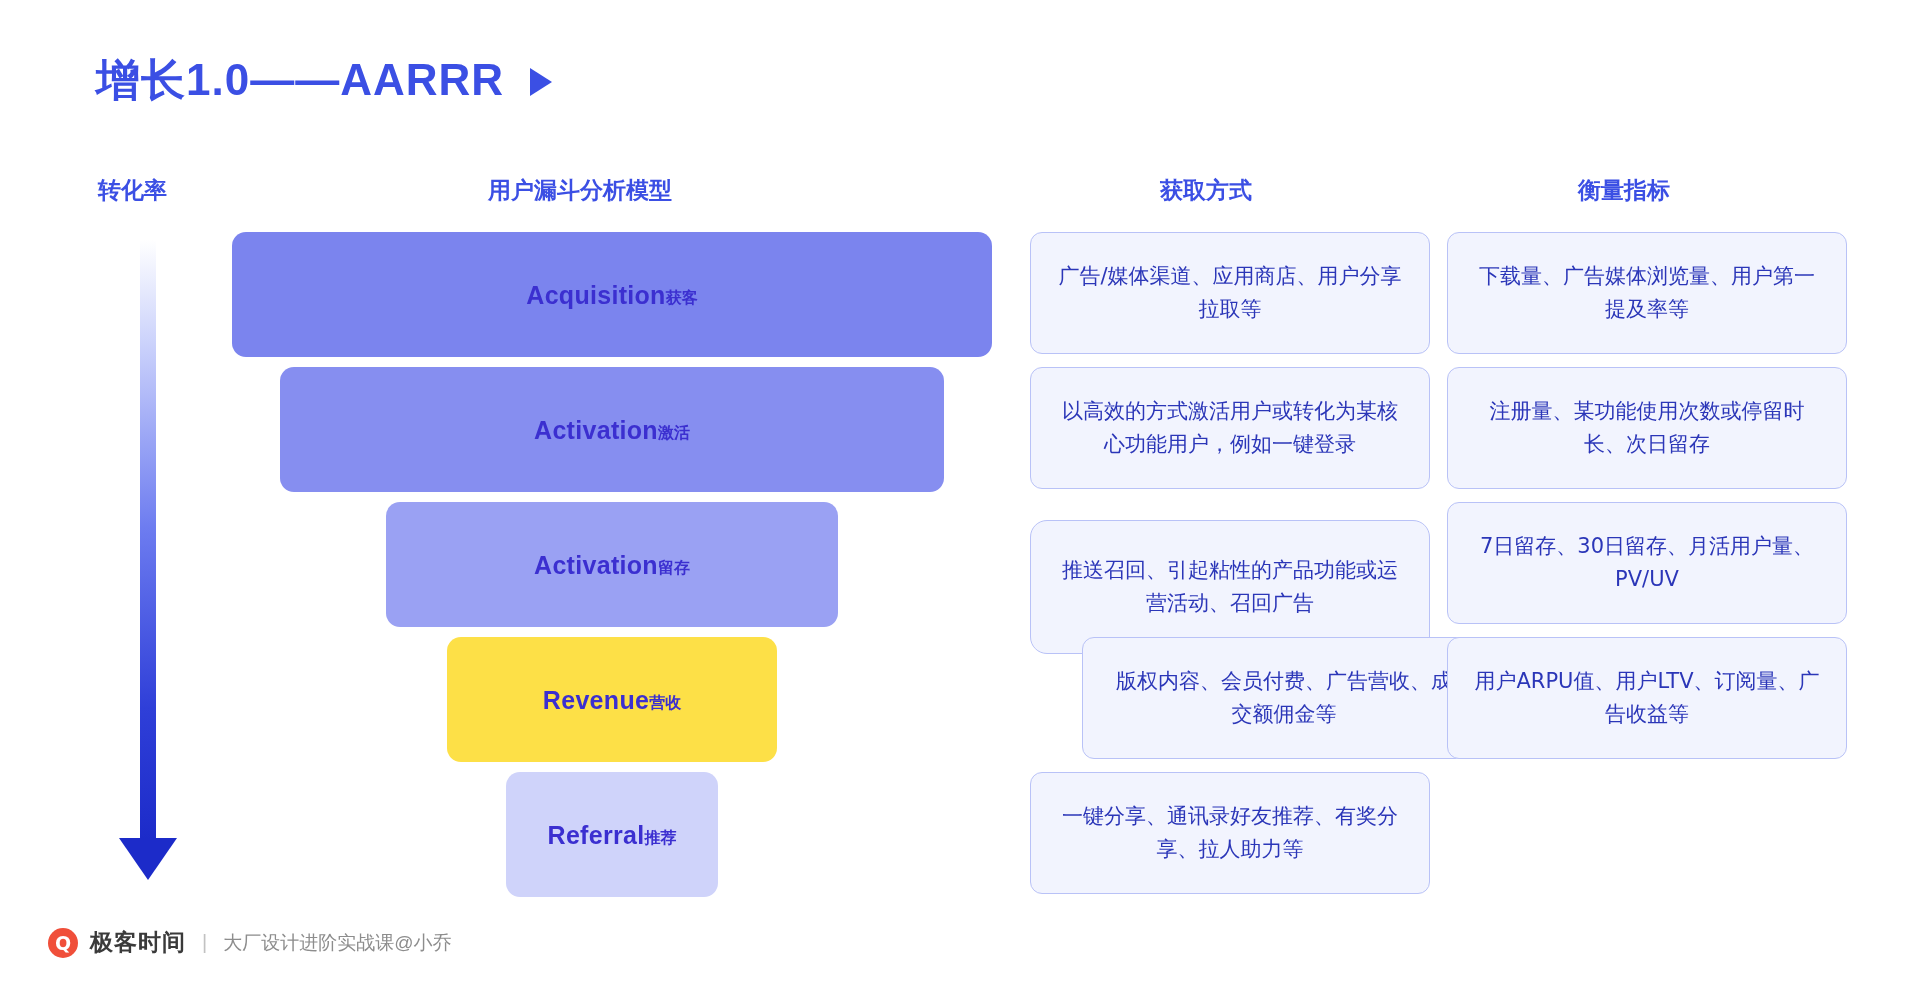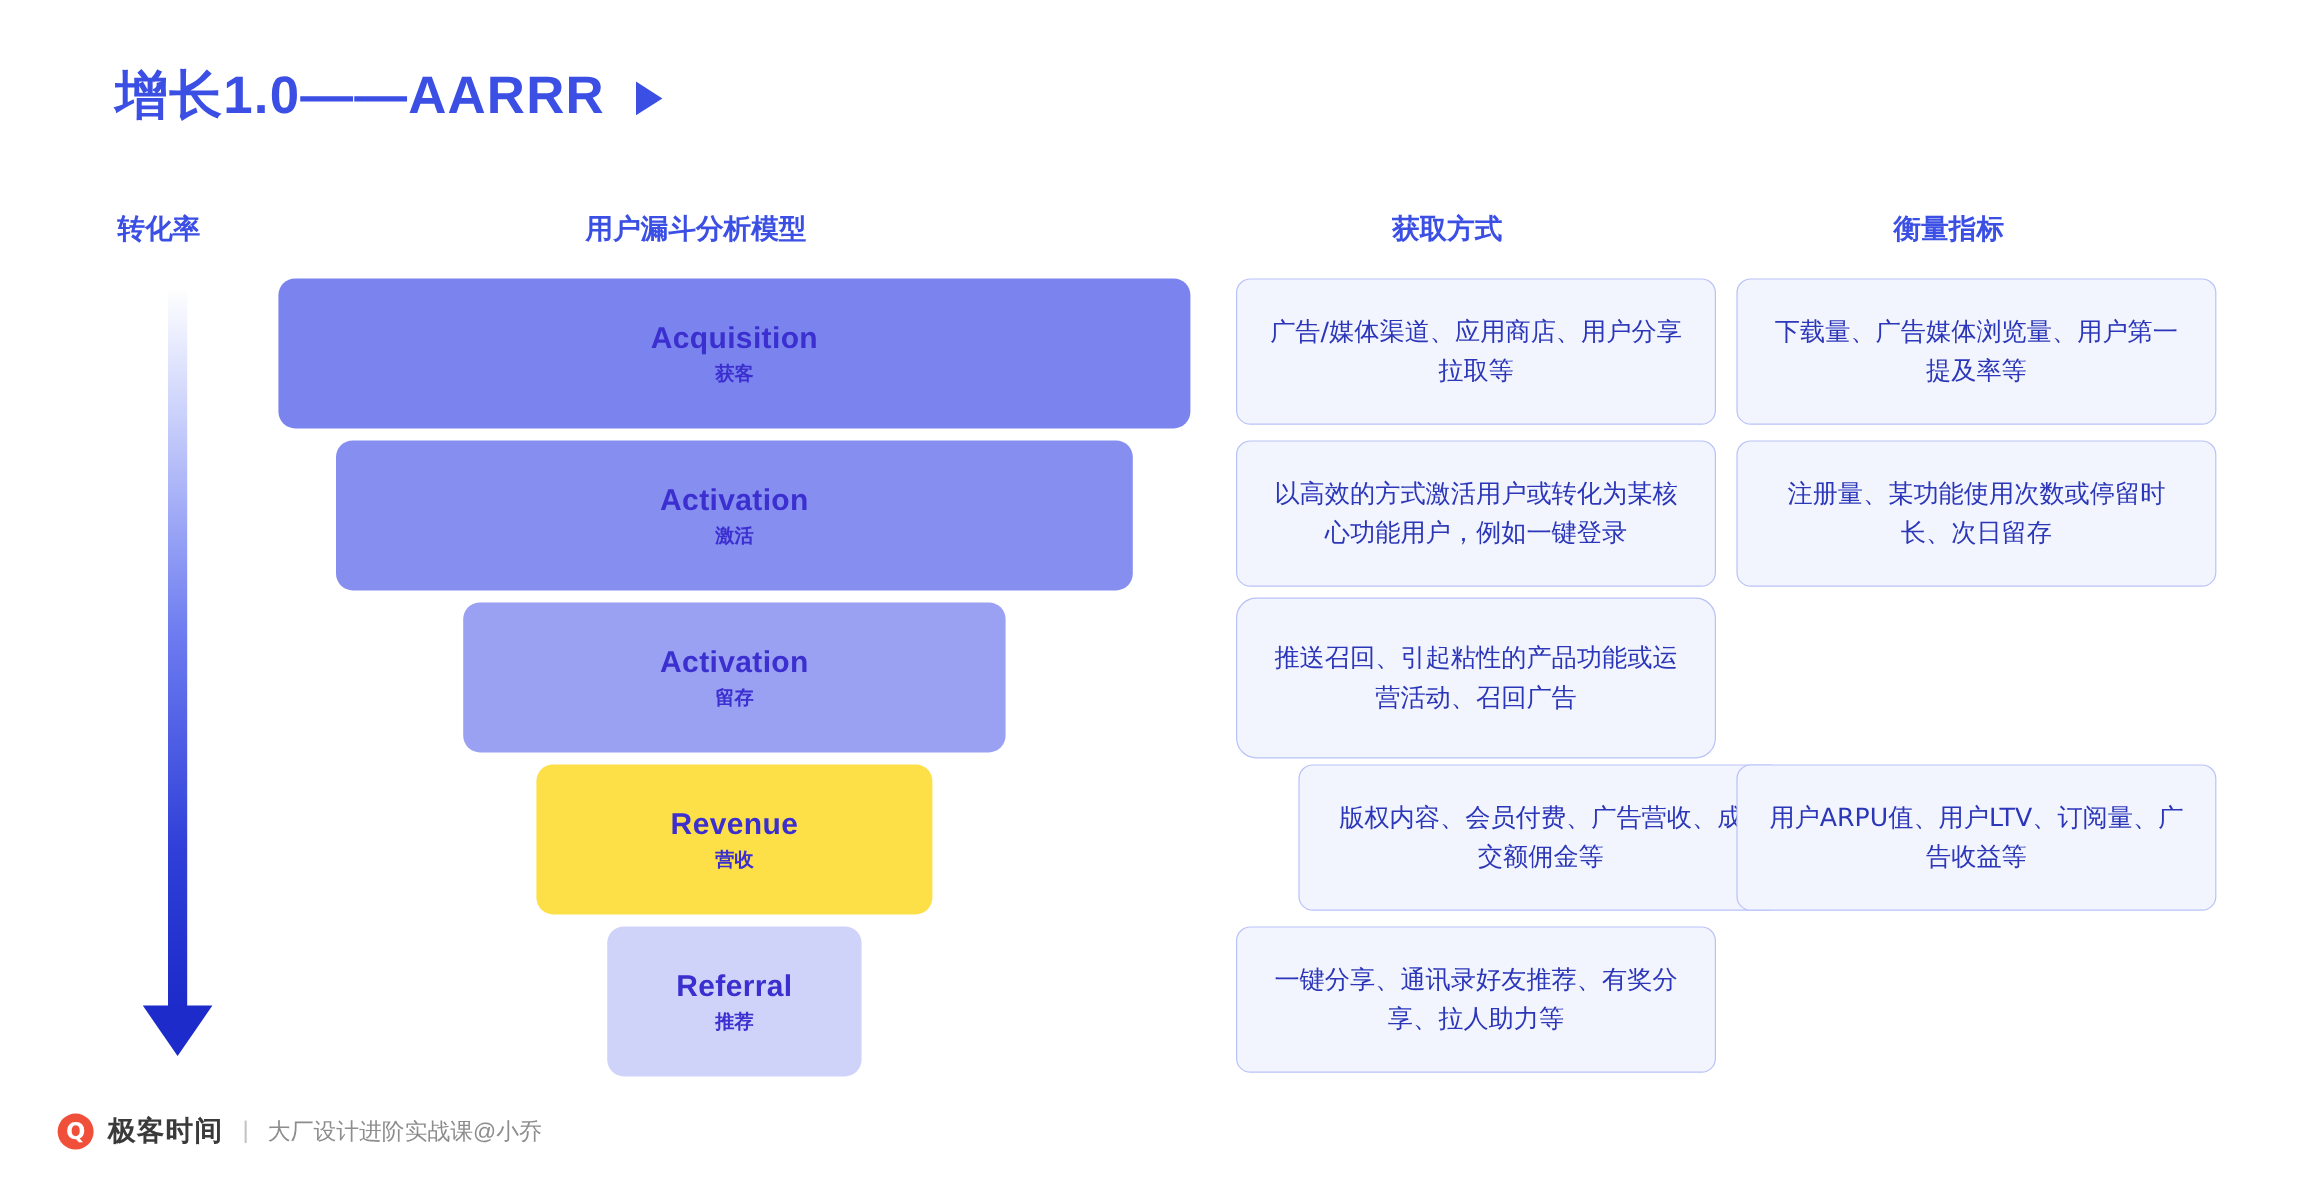--- a/index.html
+++ b/index.html
@@ -86,21 +86,21 @@
     position: absolute;
     left: 232px;
     top: 232px;
     width: 760px;
     height: 660px;
   }
   .funnel-step {
     position: absolute;
     border-radius: 14px;
     display: flex;
-    flex-direction: column;
+    flex-direction: row;
     align-items: center;
     justify-content: center;
     color: #3b2fd0;
     text-align: center;
   }
   .funnel-step .en {
     font-size: 25px;
     font-weight: bold;
     letter-spacing: 0.3px;
     line-height: 1.2;
@@ -217,35 +217,38 @@
     </div>
 
   </div>
 
   <div class="card" id="ac0" style="left: 1030px; top: 232px; width: 400px; height: 122px;">
     <p>广告/媒体渠道、应用商店、用户分享拉取等</p>
   </div>
   <div class="card" id="ac1" style="left: 1030px; top: 367px; width: 400px; height: 122px;">
     <p>以高效的方式激活用户或转化为某核心功能用户，例如一键登录</p>
   </div>
-  <div class="card" id="ac2" style="left: 1030px; top: 498px; width: 400px; height: 134px; border-radius: 17px;">
+  <div class="card" id="ac2" style="left: 1030px; top: 520px; width: 400px; height: 134px; border-radius: 17px;">
     <p>推送召回、引起粘性的产品功能或运营活动、召回广告</p>
   </div>
   <div class="card" id="ac3" style="left: 1082px; top: 637px; width: 404px; height: 122px;">
     <p>版权内容、会员付费、广告营收、成交额佣金等</p>
   </div>
   <div class="card" id="ac4" style="left: 1030px; top: 772px; width: 400px; height: 122px;">
     <p>一键分享、通讯录好友推荐、有奖分享、拉人助力等</p>
   </div>
 
   <div class="card" id="mc0" style="left: 1447px; top: 232px; width: 400px; height: 122px;">
     <p>下载量、广告媒体浏览量、用户第一提及率等</p>
   </div>
   <div class="card" id="mc1" style="left: 1447px; top: 367px; width: 400px; height: 122px;">
     <p>注册量、某功能使用次数或停留时长、次日留存</p>
+  </div>
+  <div class="card" id="mc2" style="left: 1447px; top: 502px; width: 400px; height: 122px;">
+    <p>7日留存、30日留存、月活用户量、PV/UV</p>
   </div>
   <div class="card" id="mc3" style="left: 1447px; top: 637px; width: 400px; height: 122px;">
     <p>用户ARPU值、用户LTV、订阅量、广告收益等</p>
   </div>
 
   <div class="footer">
     <div class="logo-badge">Q</div>
     <div class="logo-text">极客时间</div>
     <div class="footer-sep">|</div>
     <div class="footer-note">大厂设计进阶实战课@小乔</div>

